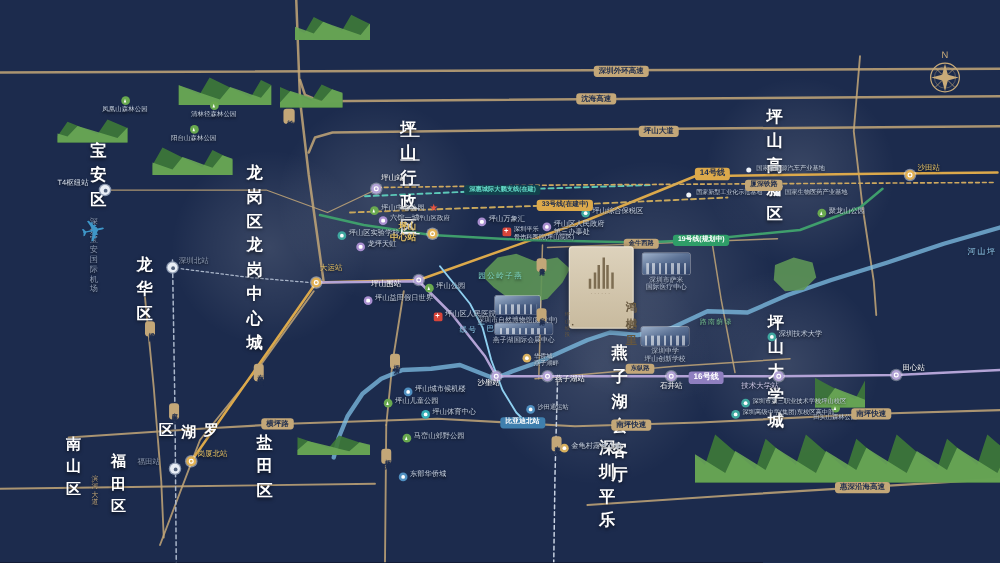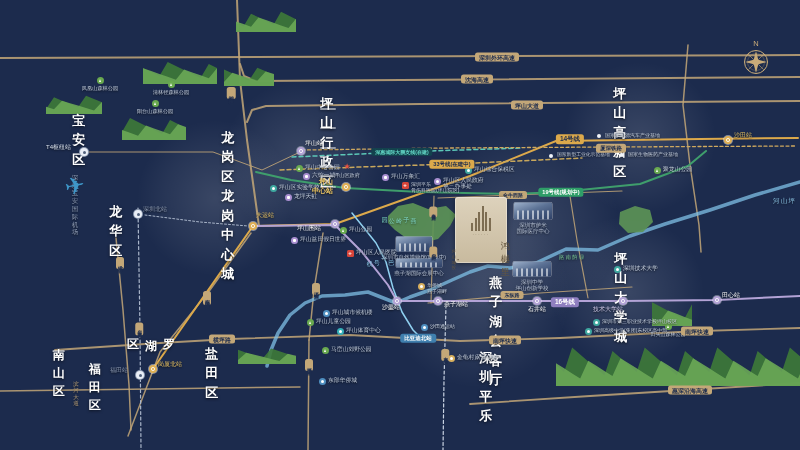--- a/index.html
+++ b/index.html
@@ -64,21 +64,21 @@
   .logo-card{position:absolute;left:455px;top:197px;width:52px;height:66px;z-index:7;
              background:linear-gradient(180deg,#ddd2bc,#c8ba9e);border-radius:3px;
              box-shadow:0 1px 5px rgba(0,0,0,.45), inset 0 0 0 1px rgba(255,255,255,.35);
              display:flex;flex-direction:column;align-items:center;}
   .lc-bars{display:flex;align-items:flex-end;gap:1.5px;margin-top:9px;height:26px;}
   .lc-bars i{display:block;width:2px;background:#7d6d52;}
   .lc-dots{font-size:4px;letter-spacing:1.5px;color:#7d6d52;margin-top:2px;line-height:1;}
   .lc-brand{display:flex;align-items:center;gap:1px;margin-top:3px;color:#66573f;}
   .lc-small{font-size:4.2px;line-height:1.2;white-space:pre-line;text-align:center;}
   .lc-sep{font-size:8px;font-weight:bold;}
-  .lc-main{font-size:9px;font-weight:normal;letter-spacing:.5px;margin-left:40px;}
+  .lc-main{font-size:9px;font-weight:bold;letter-spacing:.5px;margin-left:40px;}
   
   .plane{position:absolute;left:75px;top:186px;transform:translate(-50%,-50%) rotate(-12deg);
          color:#3e96c8;font-size:24px;z-index:3;line-height:1;}
 </style>
 </head>
 <body>
 
 <div id="stage">
 
   <svg id="map-svg">
@@ -150,21 +150,21 @@
       <path d="M763.8,54.2 L758.3,59.7 M763.8,69.8 L758.3,64.3 M748.2,69.8 L753.7,64.3 M748.2,54.2 L753.7,59.7" stroke="#c9ab79" stroke-width="0.6"></path>
       <text x="756" y="46" text-anchor="middle" font-size="7.5" fill="#c9ab79">N</text>
     </g>
   </svg>
 
   <div class="layer"></div>
   <div class="layer">
       <div class="node district" style="left: 80px; top: 130px; font-size: 13px;">
     <span>宝安区</span>
   </div>
-      <div class="node district" style="left: 205px; top: 196px; font-size: 13px; margin-left: 24px;">
+      <div class="node district" style="left: 205px; top: 196px; font-size: 13px;">
     <span>龙岗区
 龙岗中心城</span>
   </div>
       <div class="node district" style="left: 117px; top: 221px; font-size: 13px;">
     <span>龙华区</span>
   </div>
       <div class="node district vert" style="left: 160px; top: 330px; font-size: 12px;">
     <span>罗湖区</span>
   </div>
       <div class="node district" style="left: 60px; top: 364px; font-size: 12px;">

